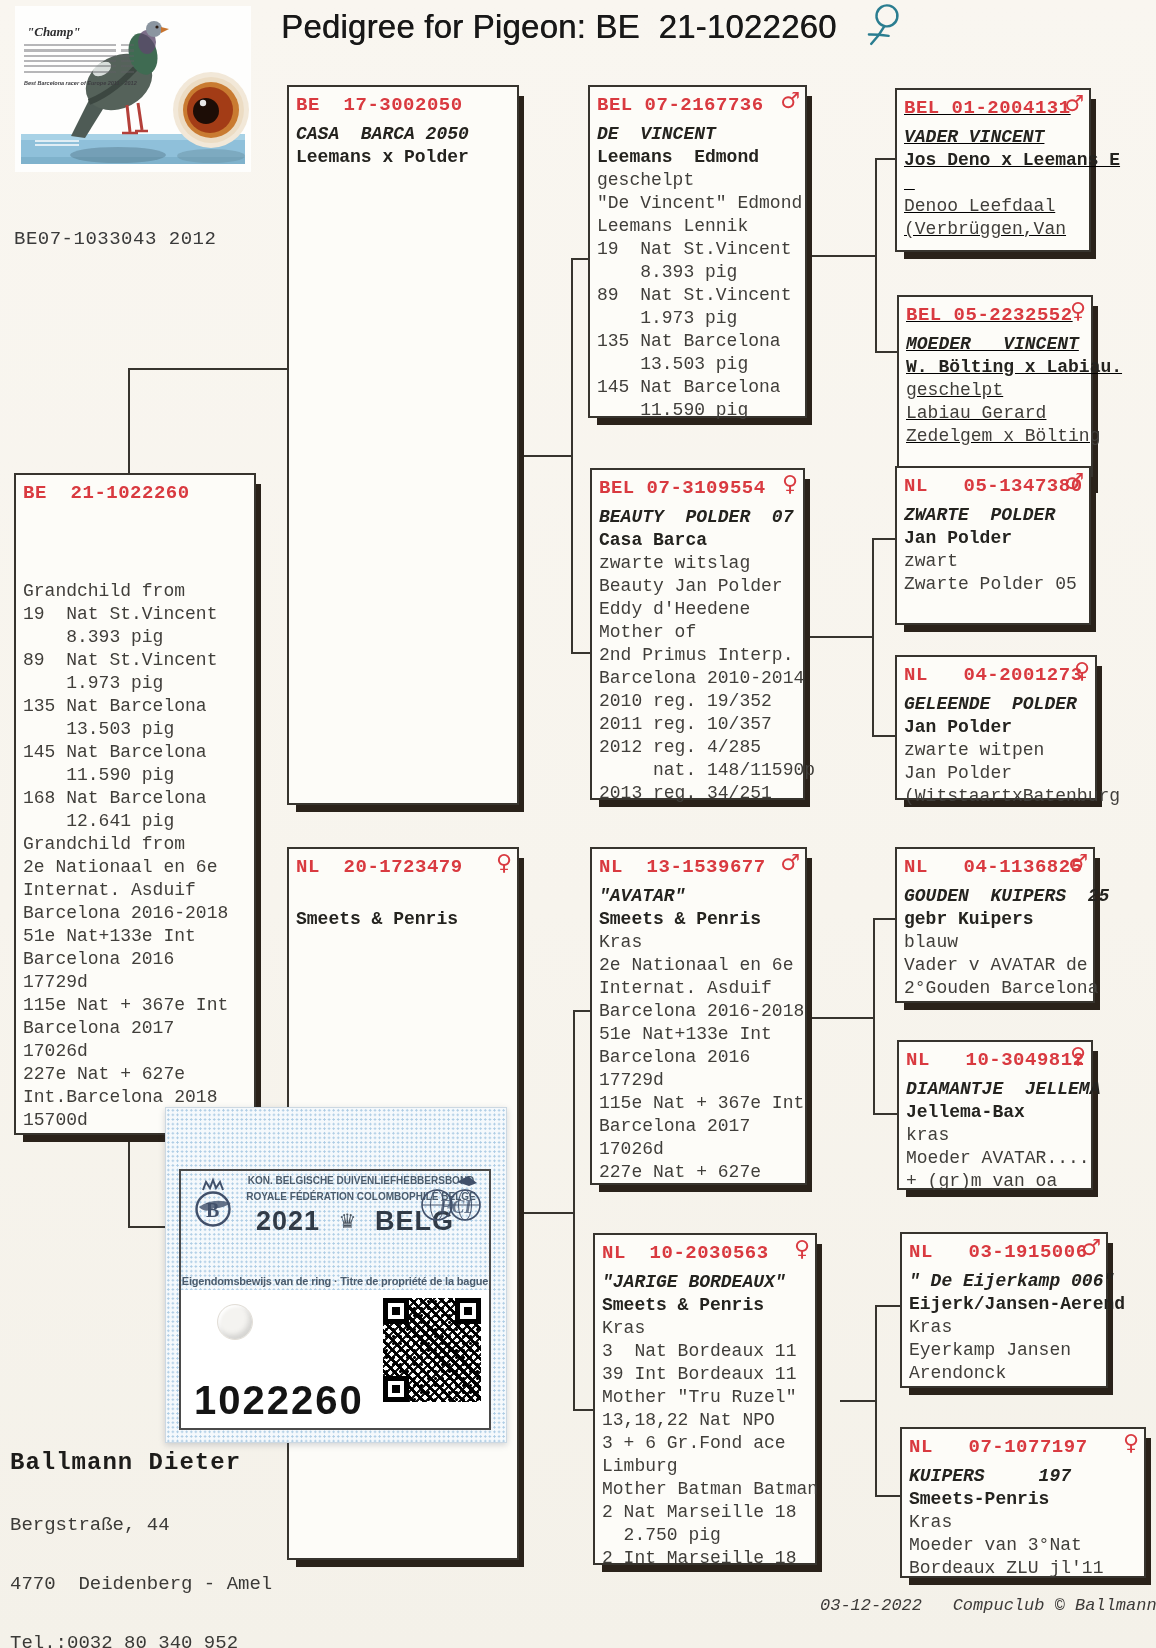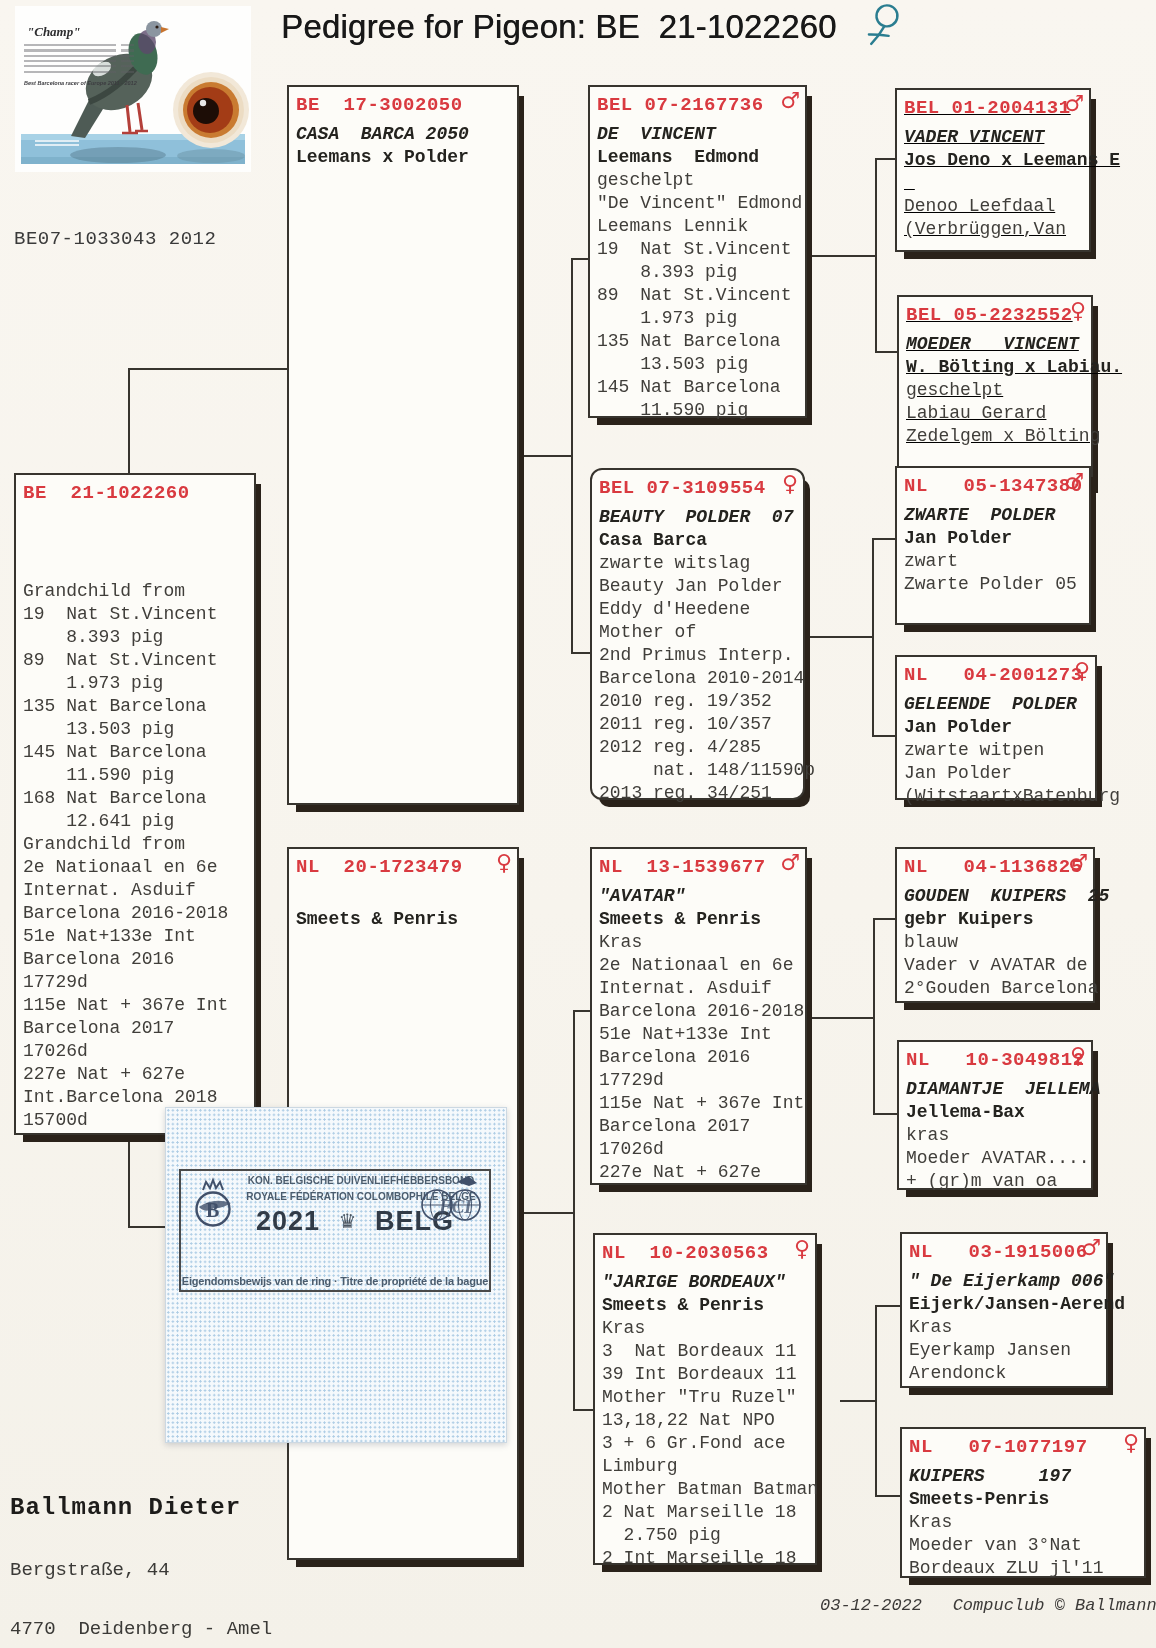--- a/index.html
+++ b/index.html
@@ -53,21 +53,21 @@
         radial-gradient(#000 26%,transparent 32%),
         repeating-linear-gradient(45deg,#000 0 3px,transparent 3px 7px),
         repeating-linear-gradient(135deg,rgba(0,0,0,.9) 0 2px,transparent 2px 6px);
       background-size:7px 7px,auto,auto;}
   .qrf{position:absolute;width:26px;height:26px;border:5px solid #000;background:#fff;box-sizing:border-box;}
   .qrf::after{content:"";position:absolute;left:4px;top:4px;width:8px;height:8px;background:#000;}
   .qrf.tl{left:0;top:0;} .qrf.tr{right:0;top:0;} .qrf.bl{left:0;bottom:0;}
   .bignum{position:absolute;left:13px;bottom:5px;font:700 40px "Liberation Sans",sans-serif;color:#141414;letter-spacing:2px;}
   
   #ownerblock{position:absolute;left:10px;top:1448px;z-index:3;}
-  #owner-name{font:700 24px/30px "Liberation Mono",monospace;color:#1d1c1a;letter-spacing:1px;margin-bottom:9px;margin-top:45px;}
+  #owner-name{font:700 24px/30px "Liberation Mono",monospace;color:#1d1c1a;letter-spacing:1px;margin-bottom:9px;}
   .oline{font:400 19px/23px "Liberation Mono",monospace;color:#3b3a37;white-space:pre;margin-top:36px;}
   #owner-email{margin-top:24px;margin-left:26px;}
   
   #footer{position:absolute;left:820px;top:1596px;font:italic 400 17px "Liberation Mono",monospace;color:#3c3a38;white-space:pre;z-index:3;}
   #footer span{font:inherit;}
 </style>
 </head>
 <body>
 
 <div id="page">
@@ -197,21 +197,21 @@
         <div class="line">Leemans Lennik</div>
         <div class="line">19  Nat St.Vincent</div>
         <div class="line">    8.393 pig</div>
         <div class="line">89  Nat St.Vincent</div>
         <div class="line">    1.973 pig</div>
         <div class="line">135 Nat Barcelona</div>
         <div class="line">    13.503 pig</div>
         <div class="line">145 Nat Barcelona</div>
         <div class="line">    11.590 pig</div>
       </div>
-      <div class="pbox" style="left: 590px; top: 468px; width: 215px; height: 332px; border-radius: 12px;">
+      <div class="pbox" style="left: 590px; top: 468px; width: 215px; height: 332px;">
         <div class="ring">BEL 07-3109554</div>
         <span class="sex">♀</span>
         <div class="line n">BEAUTY  POLDER  07</div>
         <div class="line b">Casa Barca</div>
         <div class="line">zwarte witslag</div>
         <div class="line">Beauty Jan Polder</div>
         <div class="line">Eddy d'Heedene</div>
         <div class="line">Mother of</div>
         <div class="line">2nd Primus Interp.</div>
         <div class="line">Barcelona 2010-2014</div>
@@ -348,20 +348,29 @@
       </svg>
       <div class="fed">KON. BELGISCHE DUIVENLIEFHEBBERSBOND</div>
       <div class="fed">ROYALE FÉDÉRATION COLOMBOPHILE BELGE</div>
       <div class="yearrow">
         <span class="yr">2021</span>
         <span class="crown">♛</span>
         <span class="yr">BELG</span>
       </div>
       <div class="stamp-subtitle">Eigendomsbewijs van de ring · Titre de propriété de la bague</div>
     </div>
+    <div class="stamp-body">
+      <div class="hole"></div>
+      <div class="qr">
+        <i class="qrf tl"></i>
+          <i class="qrf tr"></i>
+          <i class="qrf bl"></i>
+      </div>
+      <div class="bignum">1022260</div>
+    </div>
   </div>
 
   <div id="ownerblock">
     <div id="owner-name">Ballmann Dieter</div>
     <div class="oline">Bergstraße, 44</div>
     <div class="oline">4770  Deidenberg - Amel</div>
     <div class="oline">Tel.:0032 80 340 952</div>
     <div class="oline" id="owner-email">dieter-b@skynet.be</div>
   </div>
 

